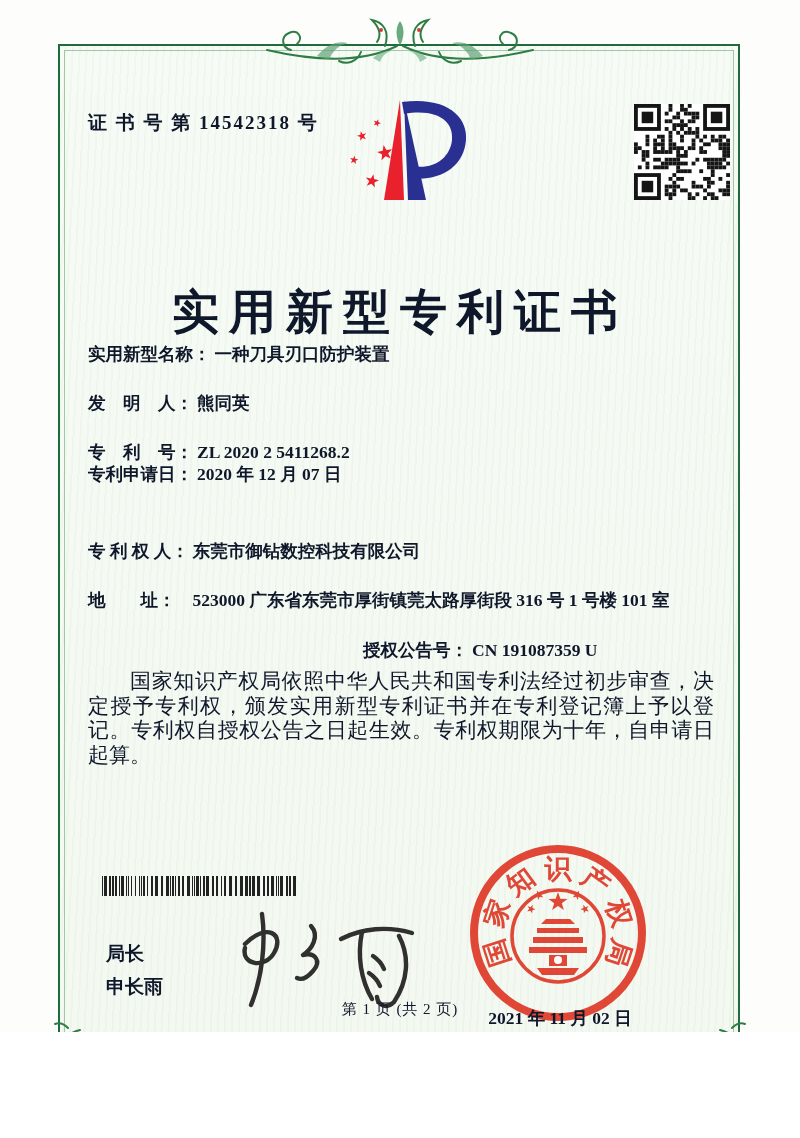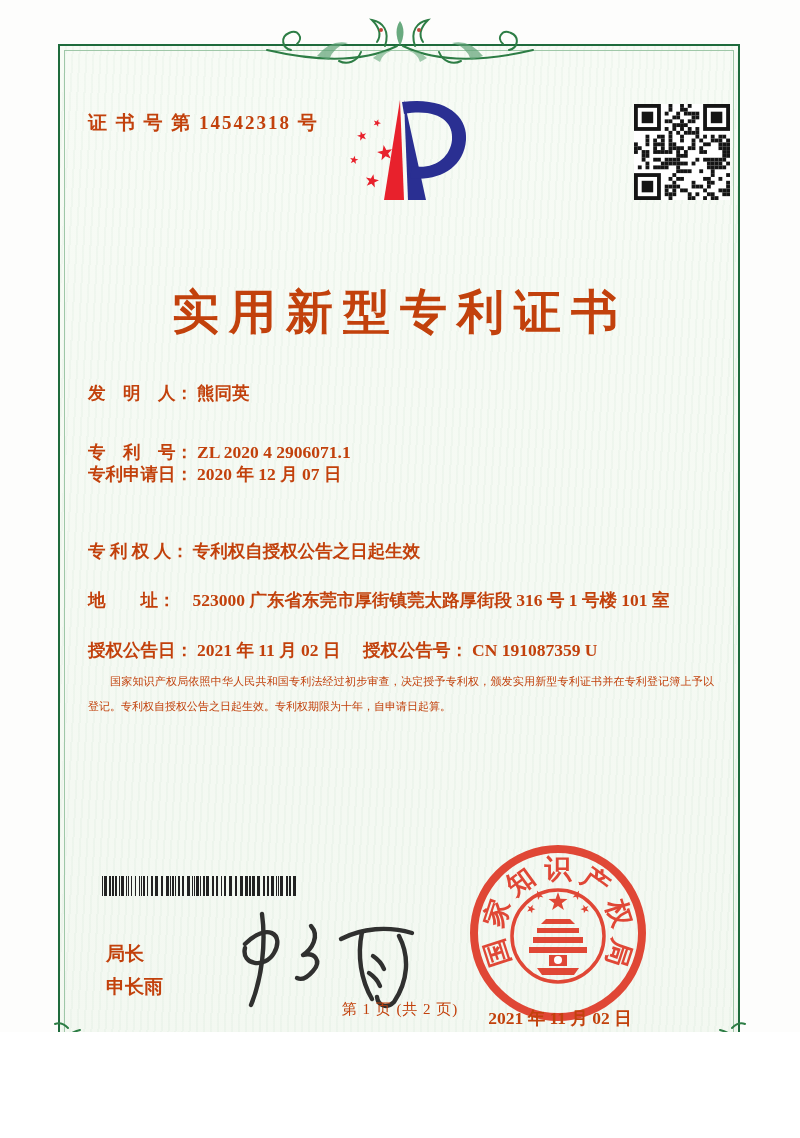--- a/index.html
+++ b/index.html
@@ -1,34 +1,34 @@
 <!DOCTYPE html>
 <html><head>
 <meta charset="utf-8">
 <style>
   html,body{margin:0;padding:0;background:#ffffff;}
   .page{position:relative;width:800px;height:1032px;margin:0 auto;overflow:hidden;
-        font-family:"Liberation Serif","DejaVu Serif",serif;color:#c2410c;background:#fdfdfc;}
+        font-family:"Liberation Serif","DejaVu Serif",serif;color:#0f172a;background:#fdfdfc;}
   .tint{position:absolute;left:58px;top:44px;width:682px;height:1038px;z-index:0;
         background:
           repeating-linear-gradient(93deg, rgba(110,170,130,.05) 0 2px, rgba(255,255,255,0) 2px 7px),
           linear-gradient(#f7fbf5,#f3f8f1);}
   .frame-outer{position:absolute;left:58px;top:44px;width:682px;height:1038px;
         border:2px solid #1e6b3c;z-index:1;box-sizing:border-box;}
   .frame-inner{position:absolute;left:64px;top:50px;width:670px;height:1026px;
         border:1px solid #9fc7a8;z-index:1;box-sizing:border-box;}
   .abs{position:absolute;z-index:3;}
   .cert-no{left:88px;top:110px;font-size:19px;font-weight:600;letter-spacing:2px;}
   .title{left:0;top:233px;width:800px;text-align:center;font-size:47px;font-weight:700;
          letter-spacing:10px;margin-top:48px;}
   .field-row{left:88px;width:640px;font-size:17.5px;font-weight:600;line-height:28px;}
   .flabel{display:inline-block;white-space:pre;vertical-align:top;}
   .fvalue{display:inline-block;vertical-align:top;margin-left:4px;}
   .fvalue.addr{width:498px;margin-left:17px;}
-  .paras{left:88px;top:669px;width:626px;font-size:11px;line-height:24.5px;
+  .paras{left:88px;top:669px;width:626px;font-size:21px;line-height:24.5px;
          text-align:justify;font-weight:500;}
   .paras p{margin:0;text-indent:2em;}
   .signer-title{left:106px;top:941px;font-size:19px;font-weight:600;
          font-family:"Liberation Sans","DejaVu Sans",sans-serif;}
   .signer-name{left:106px;top:974px;font-size:19px;font-weight:700;
          font-family:"Liberation Sans","DejaVu Sans",sans-serif;}
   .seal-date{left:460px;top:1006px;width:200px;text-align:center;font-size:17.5px;
          font-weight:700;z-index:6;}
   .page-info{left:0;top:1000px;width:800px;text-align:center;font-size:15px;letter-spacing:1px;}
   .back-note{left:0;top:1100px;width:800px;text-align:center;font-size:11px;font-weight:600;margin-left:18px;}
@@ -308,37 +308,37 @@
         <rect fill="#fff" x="72.96" y="3.84" width="19.2" height="19.2"></rect>
         <rect x="76.8" y="7.68" width="11.52" height="11.52"></rect>
         <rect x="0" y="69.12" width="26.88" height="26.88"></rect>
         <rect fill="#fff" x="3.84" y="72.96" width="19.2" height="19.2"></rect>
         <rect x="7.68" y="76.8" width="11.52" height="11.52"></rect>
       </g>
   </svg>
 
   <div class="abs title">实用新型专利证书</div>
 
-  <div class="abs field-row" style="top:379px">
+  <div class="abs field-row" style="top:340px">
+    <span class="flabel">实用新型名称：</span><span class="fvalue">一种刀具刃口防护装置</span>
+  </div>
+  <div class="abs field-row" style="top:389px">
     <span class="flabel">发　明　人：</span><span class="fvalue">熊同英</span>
   </div>
   <div class="abs field-row" style="top:438px">
-    <span class="flabel">专　利　号：</span><span class="fvalue">ZL 2020 4 2906071.1</span>
+    <span class="flabel">专　利　号：</span><span class="fvalue">ZL 2020 2 5411268.2</span>
   </div>
   <div class="abs field-row" style="top:460px">
     <span class="flabel">专利申请日：</span><span class="fvalue">2020 年 12 月 07 日</span>
   </div>
   <div class="abs field-row" style="top:537px">
-    <span class="flabel">专 利 权 人：</span><span class="fvalue">专利权自授权公告之日起生效</span>
+    <span class="flabel">专 利 权 人：</span><span class="fvalue">东莞市御钻数控科技有限公司</span>
   </div>
   <div class="abs field-row" style="top:586px">
     <span class="flabel">地　　址：</span><span class="fvalue addr">523000 广东省东莞市厚街镇莞太路厚街段 316 号 1 号楼 101 室</span>
-  </div>
-  <div class="abs field-row" style="top:636px">
-    <span class="flabel">授权公告日：</span><span class="fvalue">2021 年 11 月 02 日</span>
   </div>
   <div class="abs field-row" style="top:636px;left:363px">
     <span class="flabel">授权公告号：</span><span class="fvalue">CN 191087359 U</span>
   </div>
 
   <div class="abs paras">
     <p>国家知识产权局依照中华人民共和国专利法经过初步审查，决定授予专利权，颁发实用新型专利证书并在专利登记簿上予以登记。专利权自授权公告之日起生效。专利权期限为十年，自申请日起算。</p>
   </div>
 
   <svg class="abs" style="left:102px;top:876px" width="196" height="20" viewBox="0 0 196 20">

